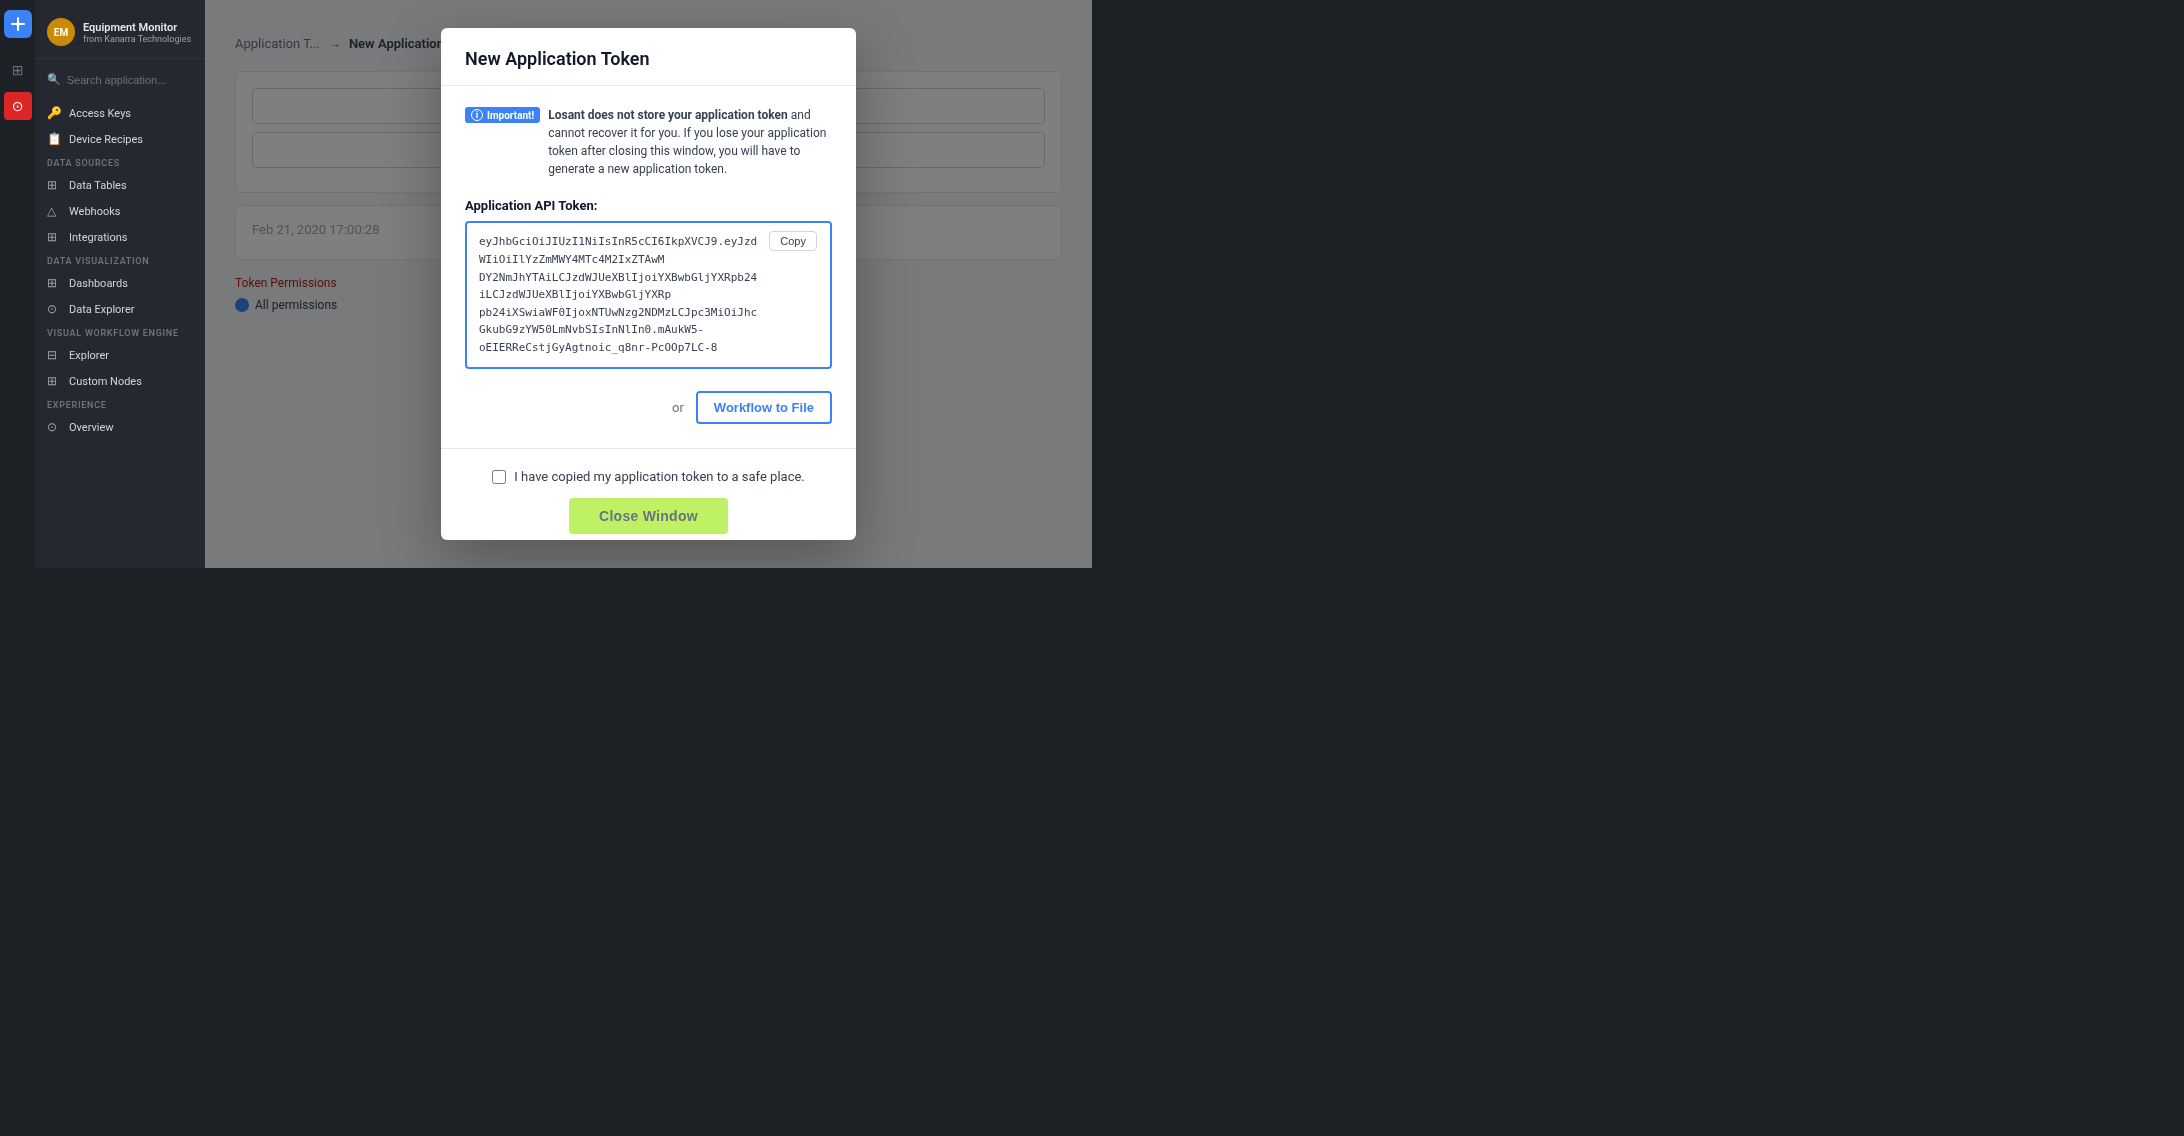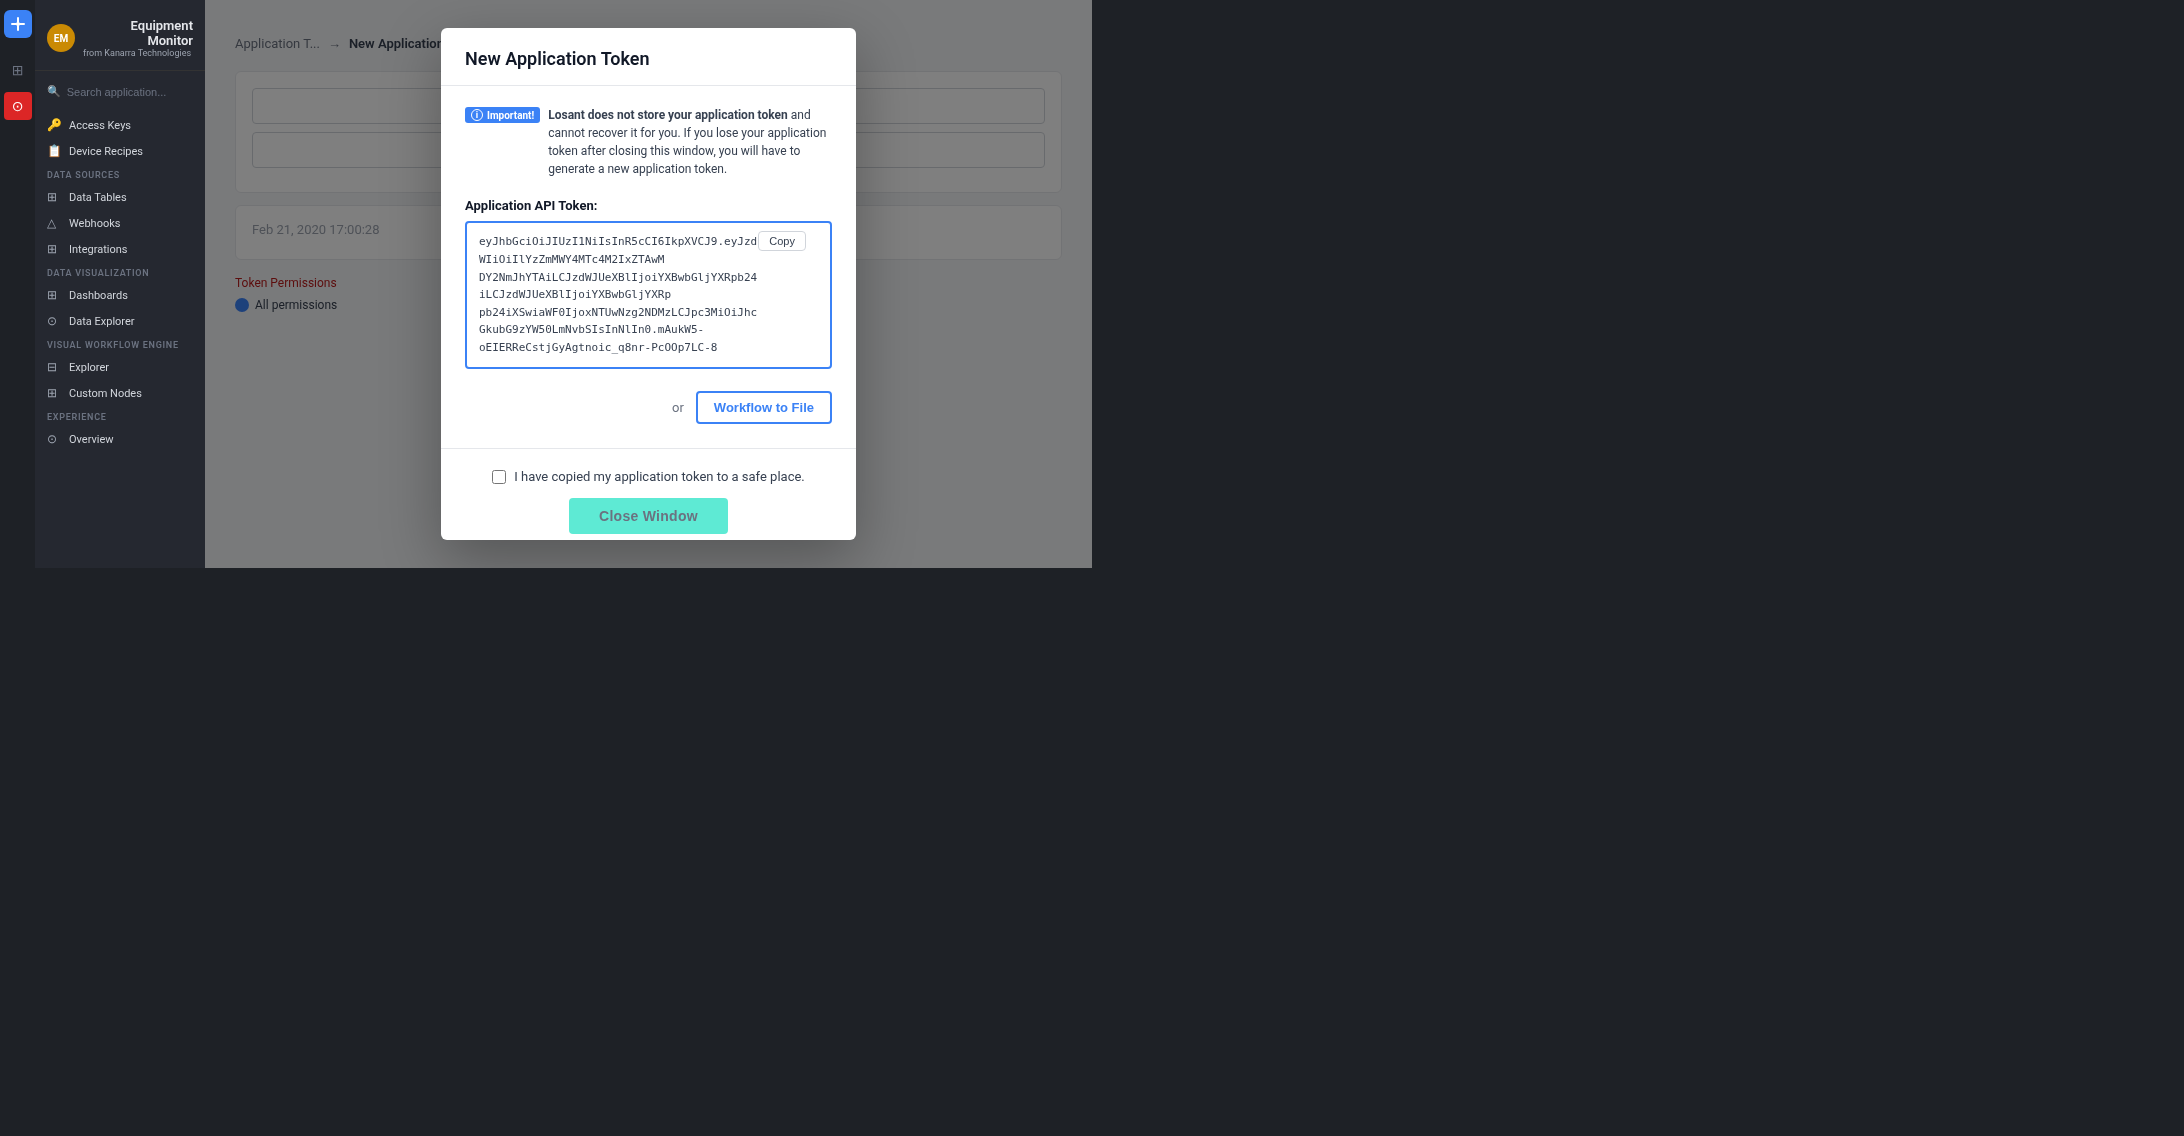--- a/index.html
+++ b/index.html
@@ -89,24 +89,23 @@
       display: flex;
       align-items: center;
       justify-content: center;
       color: white;
       font-size: 10px;
       font-weight: bold;
       flex-shrink: 0;
     }
 
     .app-info .app-name {
-      font-size: 13px;
+      font-size: 11px;
       font-weight: 600;
       color: #e5e7eb;
-      text-align: right;
     }
 
     .app-info .app-sub {
       font-size: 9px;
       color: #9ca3af;
     }
 
     .search-box {
       display: flex;
       align-items: center;
@@ -264,21 +263,21 @@
       font-size: 11px;
       color: #374151;
       line-height: 1.6;
       word-break: break-all;
       padding-right: 60px;
     }
 
     .copy-btn {
       position: absolute;
       top: 8px;
-      right: 24px;
+      right: 13px;
       background: white;
       border: 1px solid #d1d5db;
       border-radius: 4px;
       padding: 3px 10px;
       font-size: 11px;
       color: #374151;
       cursor: pointer;
       font-weight: 500;
     }
 
@@ -326,21 +325,21 @@
       height: 14px;
       cursor: pointer;
     }
 
     .checkbox-label {
       font-size: 13px;
       color: #374151;
     }
 
     .close-window-btn {
-      background: #5eead4;
+      background: #bef264;
       border: none;
       border-radius: 4px;
       padding: 10px 30px;
       font-size: 14px;
       font-weight: 600;
       color: #6b7280;
       cursor: not-allowed;
       letter-spacing: 0.02em;
     }
 

